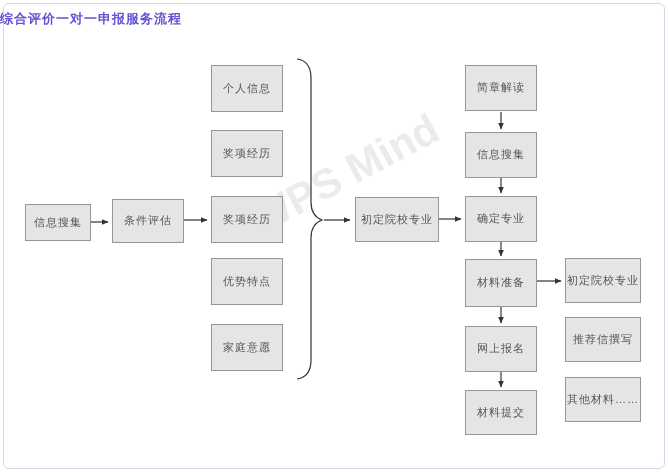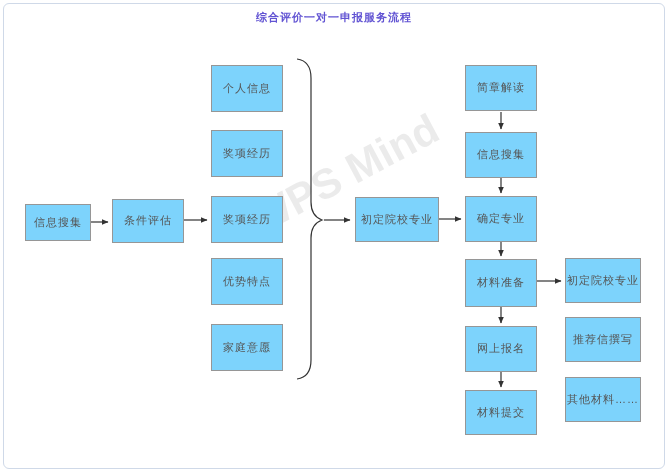--- a/index.html
+++ b/index.html
@@ -5,26 +5,26 @@
   html,body{margin:0;padding:0;background:#ffffff;}
   body{font-family:"Liberation Sans","DejaVu Sans",sans-serif;}
   .canvas{
     position:relative;width:668px;height:472px;background:#ffffff;overflow:hidden;
   }
   .frame{
     position:absolute;inset:3px;border:1px solid var(--frame-color,#cfd9e8);
     border-radius:6px;pointer-events:none;
   }
   .title{
-    position:absolute;top:10px;left:0;width:100%;text-align:center;
-    font-size:11px;font-weight:bold;color:var(--title-color,#6254d3);
+    position:absolute;top:10px;left:0;width:100%;
+    font-size:13px;font-weight:bold;color:var(--title-color,#6254d3);
     letter-spacing:1px;
   }
   .node{
-    position:absolute;background:#7dd3fc;border:1px solid var(--box-border,#969696);
+    position:absolute;background:#e5e5e5;border:1px solid var(--box-border,#969696);
     display:flex;align-items:center;justify-content:center;
     font-size:11px;color:#555555;letter-spacing:1px;text-align:center;
     box-sizing:border-box;z-index:2;cursor:default;
   }
   .node span{display:block;line-height:1.2;}
   .edges{
     position:absolute;inset:0;width:668px;height:472px;z-index:1;pointer-events:none;
   }
   .watermark{
     position:absolute;left:195px;top:150px;width:300px;z-index:0;

